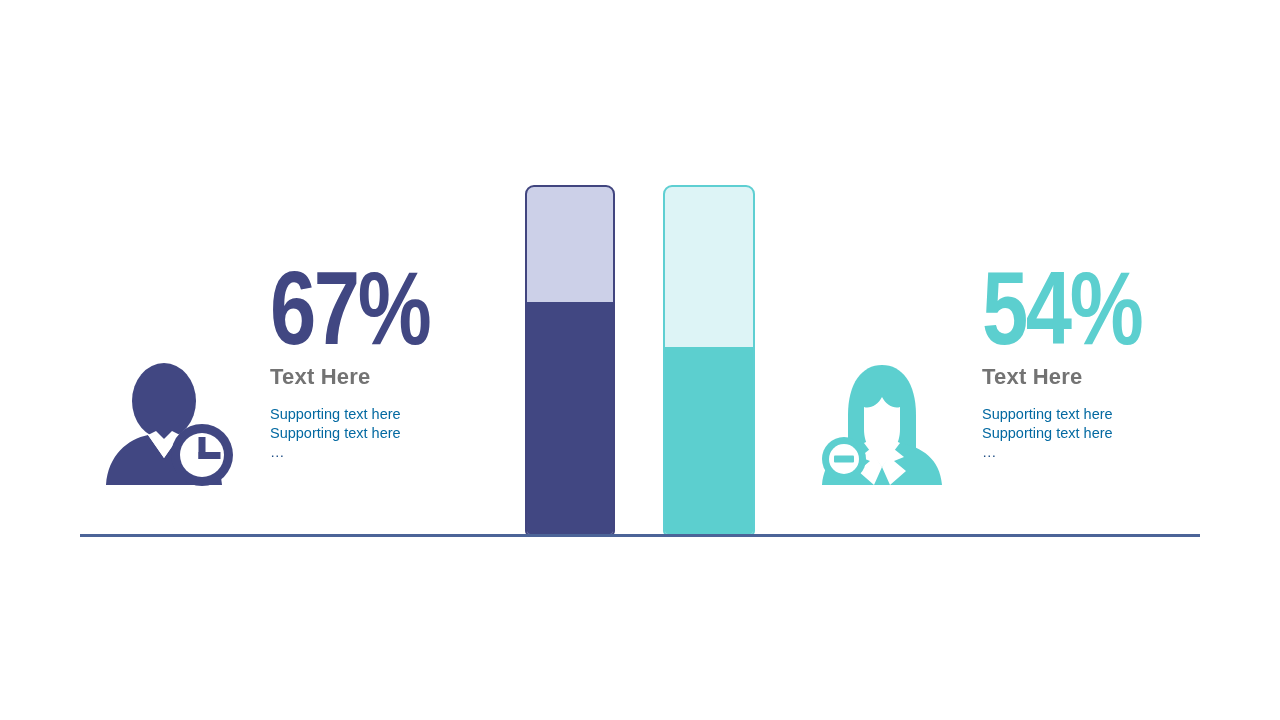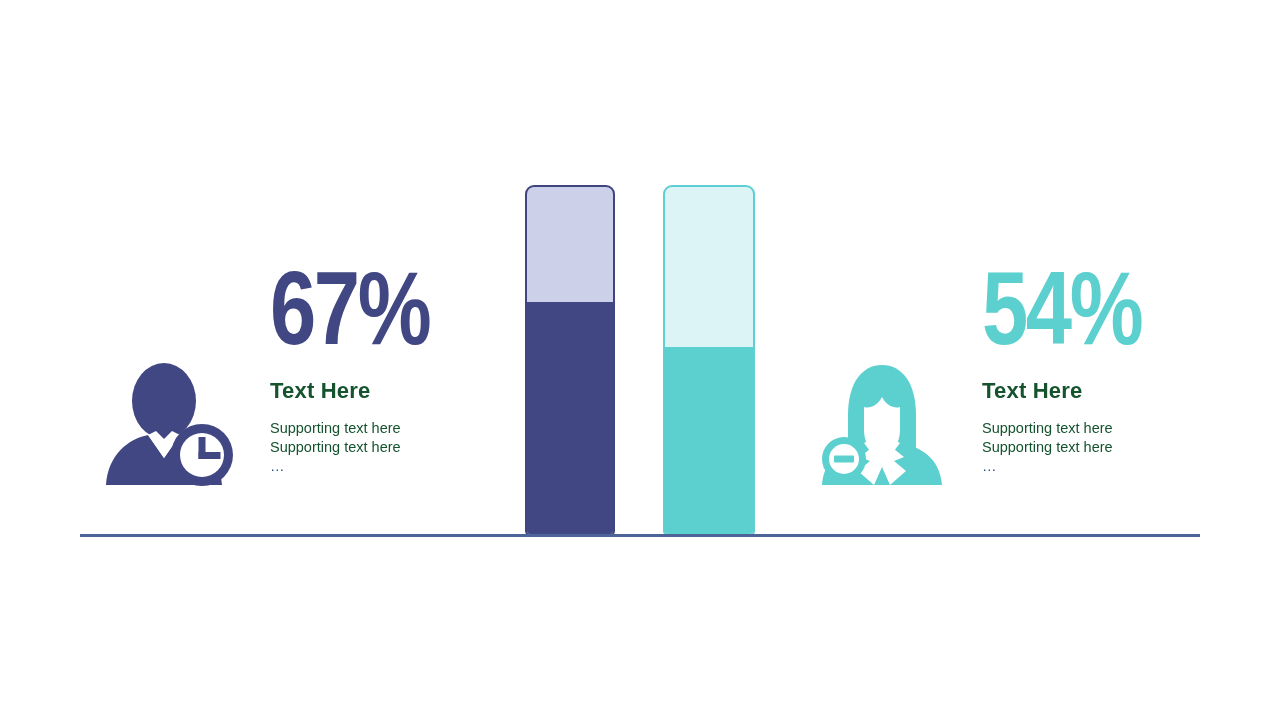--- a/index.html
+++ b/index.html
@@ -99,34 +99,34 @@
     white-space: nowrap;
     margin: 0;
     padding: 0;
   }
   .pct-navy { color: #414782; }
   .pct-teal { color: #5ccfcf; }
 
   .heading {
     font-size: 22px;
     font-weight: bold;
-    color: #14532d;
-    margin: 22px 0 0 0;
+    color: #737373;
+    margin: 8px 0 0 0;
     letter-spacing: 0.2px;
   }
 
   .support-list {
     margin: 15px 0 0 0;
     padding: 0;
     list-style: none;
   }
   .support-list li {
     font-size: 14.5px;
     line-height: 18.5px;
-    color: #14532d;
+    color: #0369a1;
     white-space: nowrap;
   }
   .support-ellipsis {
     font-size: 14.5px;
     line-height: 18.5px;
     color: #1f4e85;
     margin-top: 1px;
   }
 </style>
 </head>

